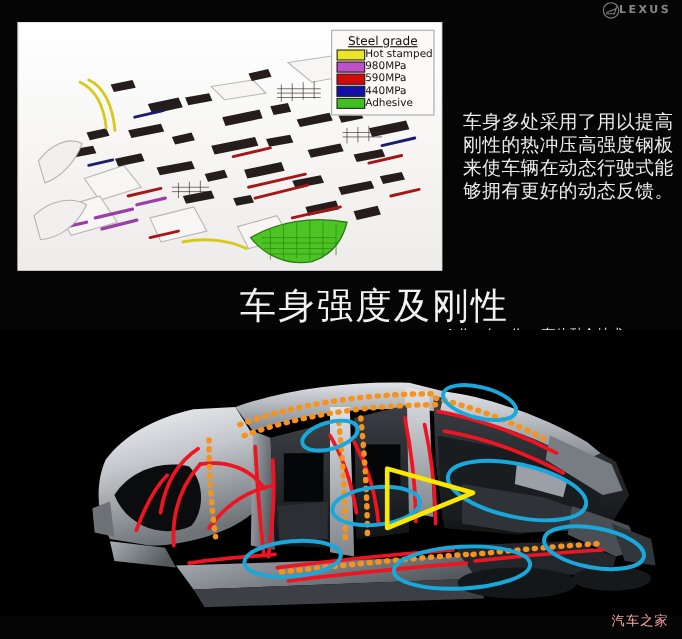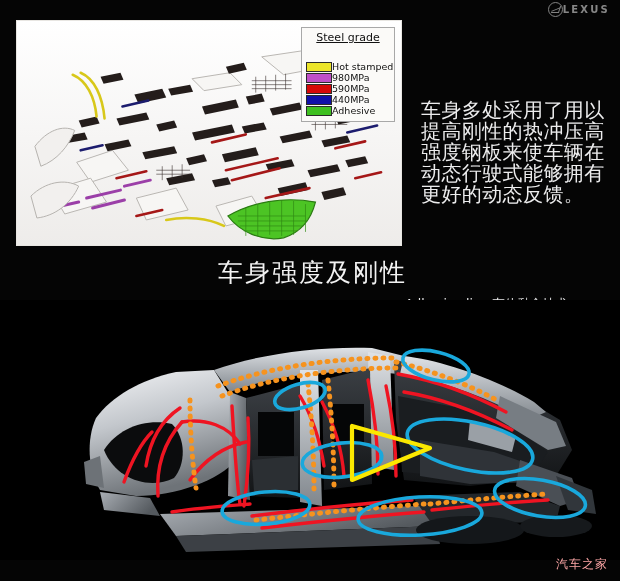--- a/index.html
+++ b/index.html
@@ -52,47 +52,47 @@
   
   #steel-legend {
     position:absolute; right:6px; top:6px;
     width:94px;
     background:#fbfaf8;
     border:1px solid #a8a8a8;
     padding:3px 4px 4px 4px;
   }
   #steel-legend .lg-title {
     font-size:11px; color:#111; text-align:center;
-    text-decoration:underline; margin-bottom:18px;
+    text-decoration:underline; margin-bottom:1px;
     font-family:"DejaVu Sans",sans-serif;
   }
   #steel-legend .lg-row {
     display:flex; align-items:center; gap:0; margin-bottom:1px;
   }
   #steel-legend .sw {
     width:26px; height:10px; border:1px solid #2b2b2b; flex:none;
   }
   #steel-legend .lg-label {
     font-size:9.5px; color:#111; line-height:10px;
     white-space:nowrap; font-family:"DejaVu Sans",sans-serif;
   }
 
   
   #description {
     position:absolute; left:421px; top:100px;
     width:196px;
-    font-size:20px; line-height:21px;
+    font-size:17px; line-height:21px;
     color:#ececed; letter-spacing:.4px;
     font-family:Liberation Sans, sans-serif;
   }
 
   
   #section-title {
     position:absolute; left:218px; top:256px;
-    font-size:25px; letter-spacing:2px; color:#f2f2f2;
+    font-size:33px; letter-spacing:2px; color:#f2f2f2;
     font-family:Liberation Mono, monospace;
   }
 
   
   #anno-legend { position:absolute; left:358px; top:292px; width:262px; }
   #anno-legend .row {
     display:flex; align-items:center; height:25px; gap:7px;
   }
   #anno-legend .row.r1 { padding-left:0px; }
   #anno-legend .row.r2 { padding-left:0px; }

